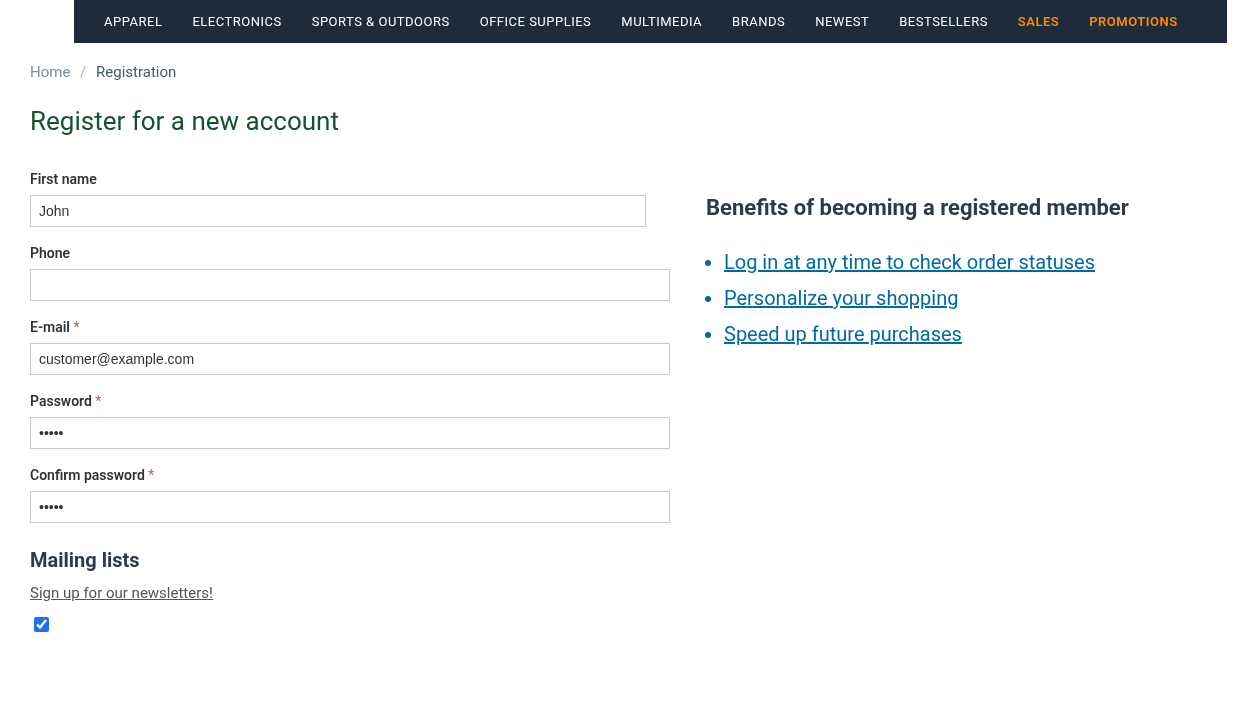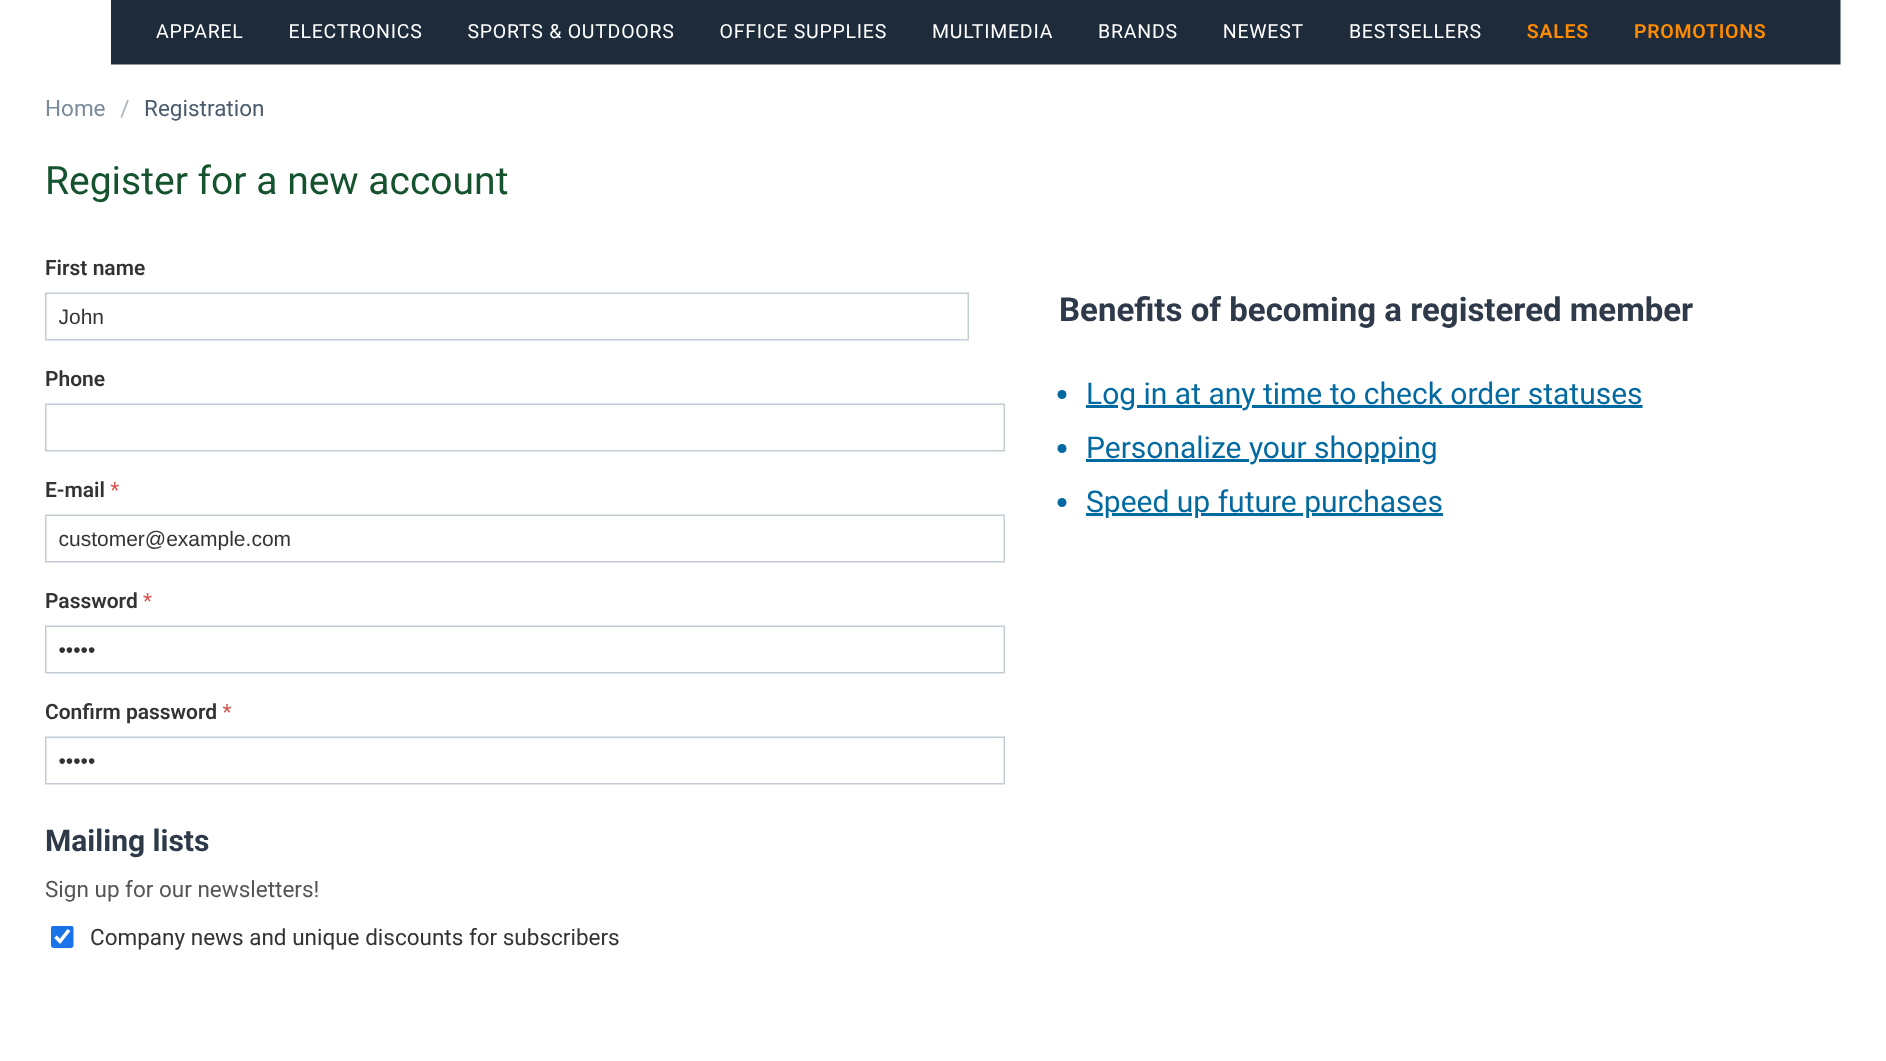--- a/index.html
+++ b/index.html
@@ -75,21 +75,21 @@
   .highlight-box {
     border:3px solid #d9001b;
     padding:8px 14px 10px 14px;
     margin-left:-16px;
     margin-bottom:20px;
     width:252px;
   }
   .highlight-box label { margin-bottom:10px;}
   .upload-link { color:#4d6378; font-size:14px; cursor:pointer; }
   h3.section { font-size:20px; font-weight:700; color:#2e3a4a; margin:25px 0 12px 0;}
-  .subtext { color:#555; margin-bottom:12px; font-size:15px;}
+  .subtext { color:#555; margin-bottom:12px; font-size:15px;text-decoration:underline;}
   .checkbox-row { display:flex; align-items:center; gap:8px; font-size:15px; color:#333;}
   .checkbox-row input { width:15px; height:15px; accent-color:#1a73e8;}
 </style>
 </head>
 <body>
 
 <div class="page">
 
   <nav class="main-nav" id="nav-container">
       <a href="#">APPAREL</a>
@@ -146,21 +146,20 @@
         <label>
           <span>Confirm password</span> <span class="req">*</span>
         </label>
         <input class="input input-wide" value="•••••" style="">
       </div>
 
       <h3 class="section">Mailing lists</h3>
       <div class="subtext">Sign up for our newsletters!</div>
       <div class="checkbox-row">
         <input type="checkbox" checked="" style="">
-        <span>Company news and unique discounts for subscribers</span>
       </div>
 
     </div>
 
     <div class="right">
       <h2 class="side-title">Benefits of becoming a registered member</h2>
       <ul id="benefits-list">
           <li>Log in at any time to check order statuses</li>
           <li>Personalize your shopping</li>
           <li>Speed up future purchases</li>

